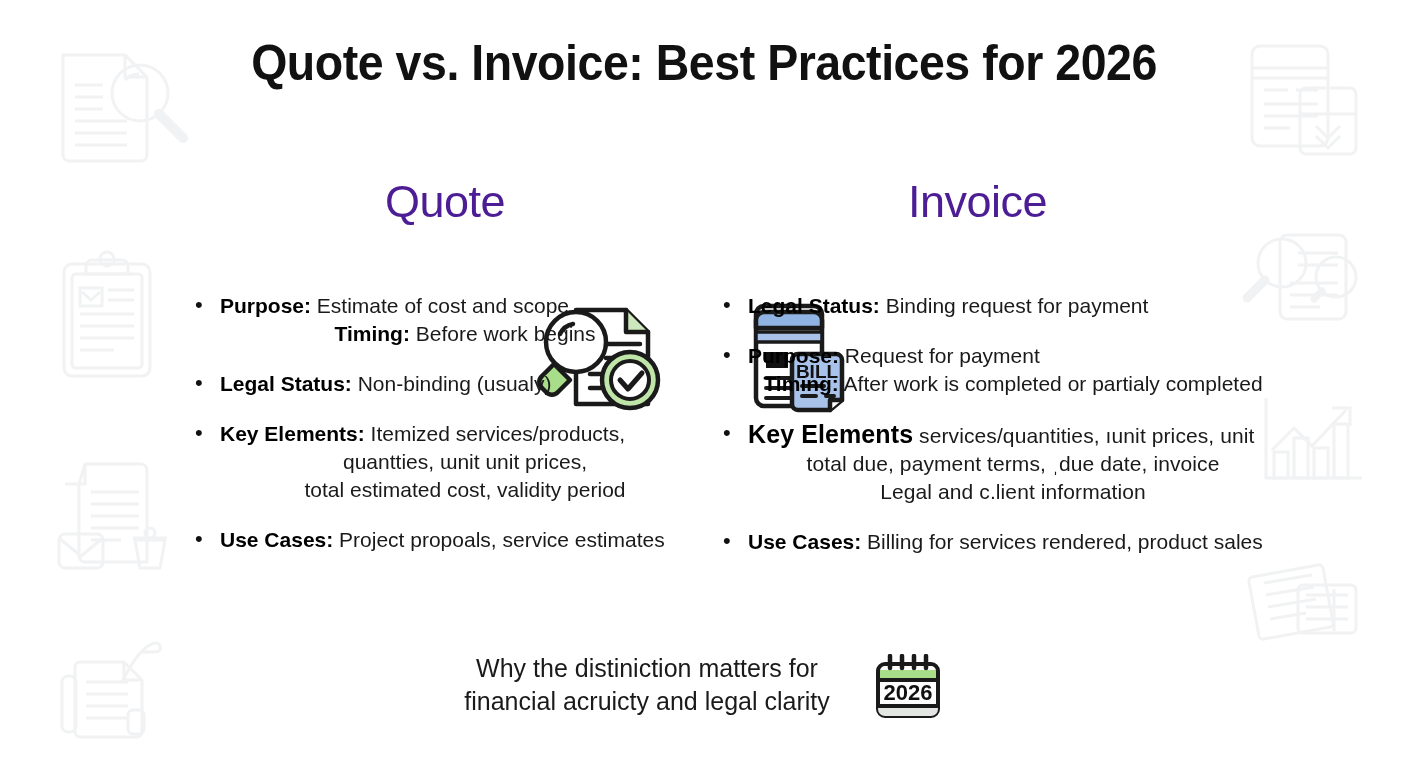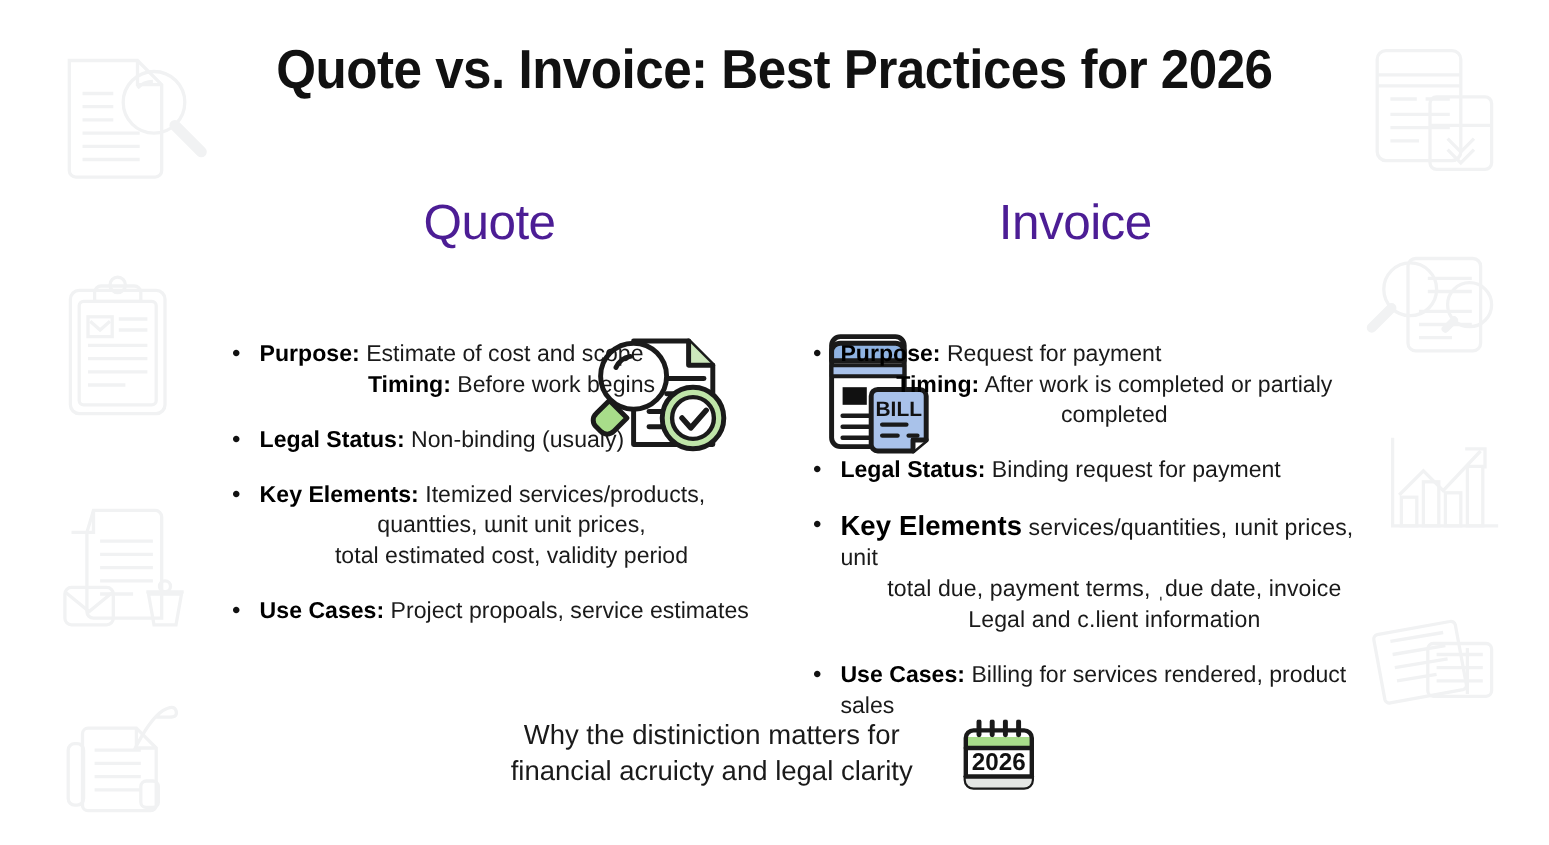--- a/index.html
+++ b/index.html
@@ -77,21 +77,21 @@
   }
   .col {
     position: absolute;
     top: 0;
   }
   .col-left  { left: 190px; width: 520px; }
   .col-right { left: 718px; width: 560px; }
 
   ul.bullets {
     list-style: none;
-    margin: 16px;
+    margin: 0;
     padding: 0;
   }
   ul.bullets > li {
     position: relative;
     padding-left: 30px;
     font-size: 21px;
     line-height: 28px;
     color: #1a1a1a;
     margin-bottom: 22px;
   }
@@ -303,28 +303,28 @@
 
       <li>
         <span class="lbl">Use Cases:</span><span> Project propoals, service estimates</span>
       </li>
     </ul>
   </div>
 
   <div class="col col-right">
     <ul class="bullets">
       <li>
+        <span class="lbl">Legal Status:</span><span> Binding request for payment</span>
+      </li>
+
+      <li>
         <span class="lbl">Purpose:</span><span> Request for payment</span>
         <span class="sub-line">
           <span class="lbl">Timing:</span><span> After work is completed or partialy completed</span>
         </span>
-      </li>
-
-      <li>
-        <span class="lbl">Legal Status:</span><span> Binding request for payment</span>
       </li>
 
       <li class="key-right">
         <span class="lbl">Key Elements</span><span> services/quantities, ıunit prices, unit</span>
         <span class="sub-line">total due, payment terms, ˌdue date, invoice</span>
         <span class="sub-line">Legal and c.lient information</span>
       </li>
 
       <li>
         <span class="lbl">Use Cases:</span><span> Billing for services rendered, product sales</span>

